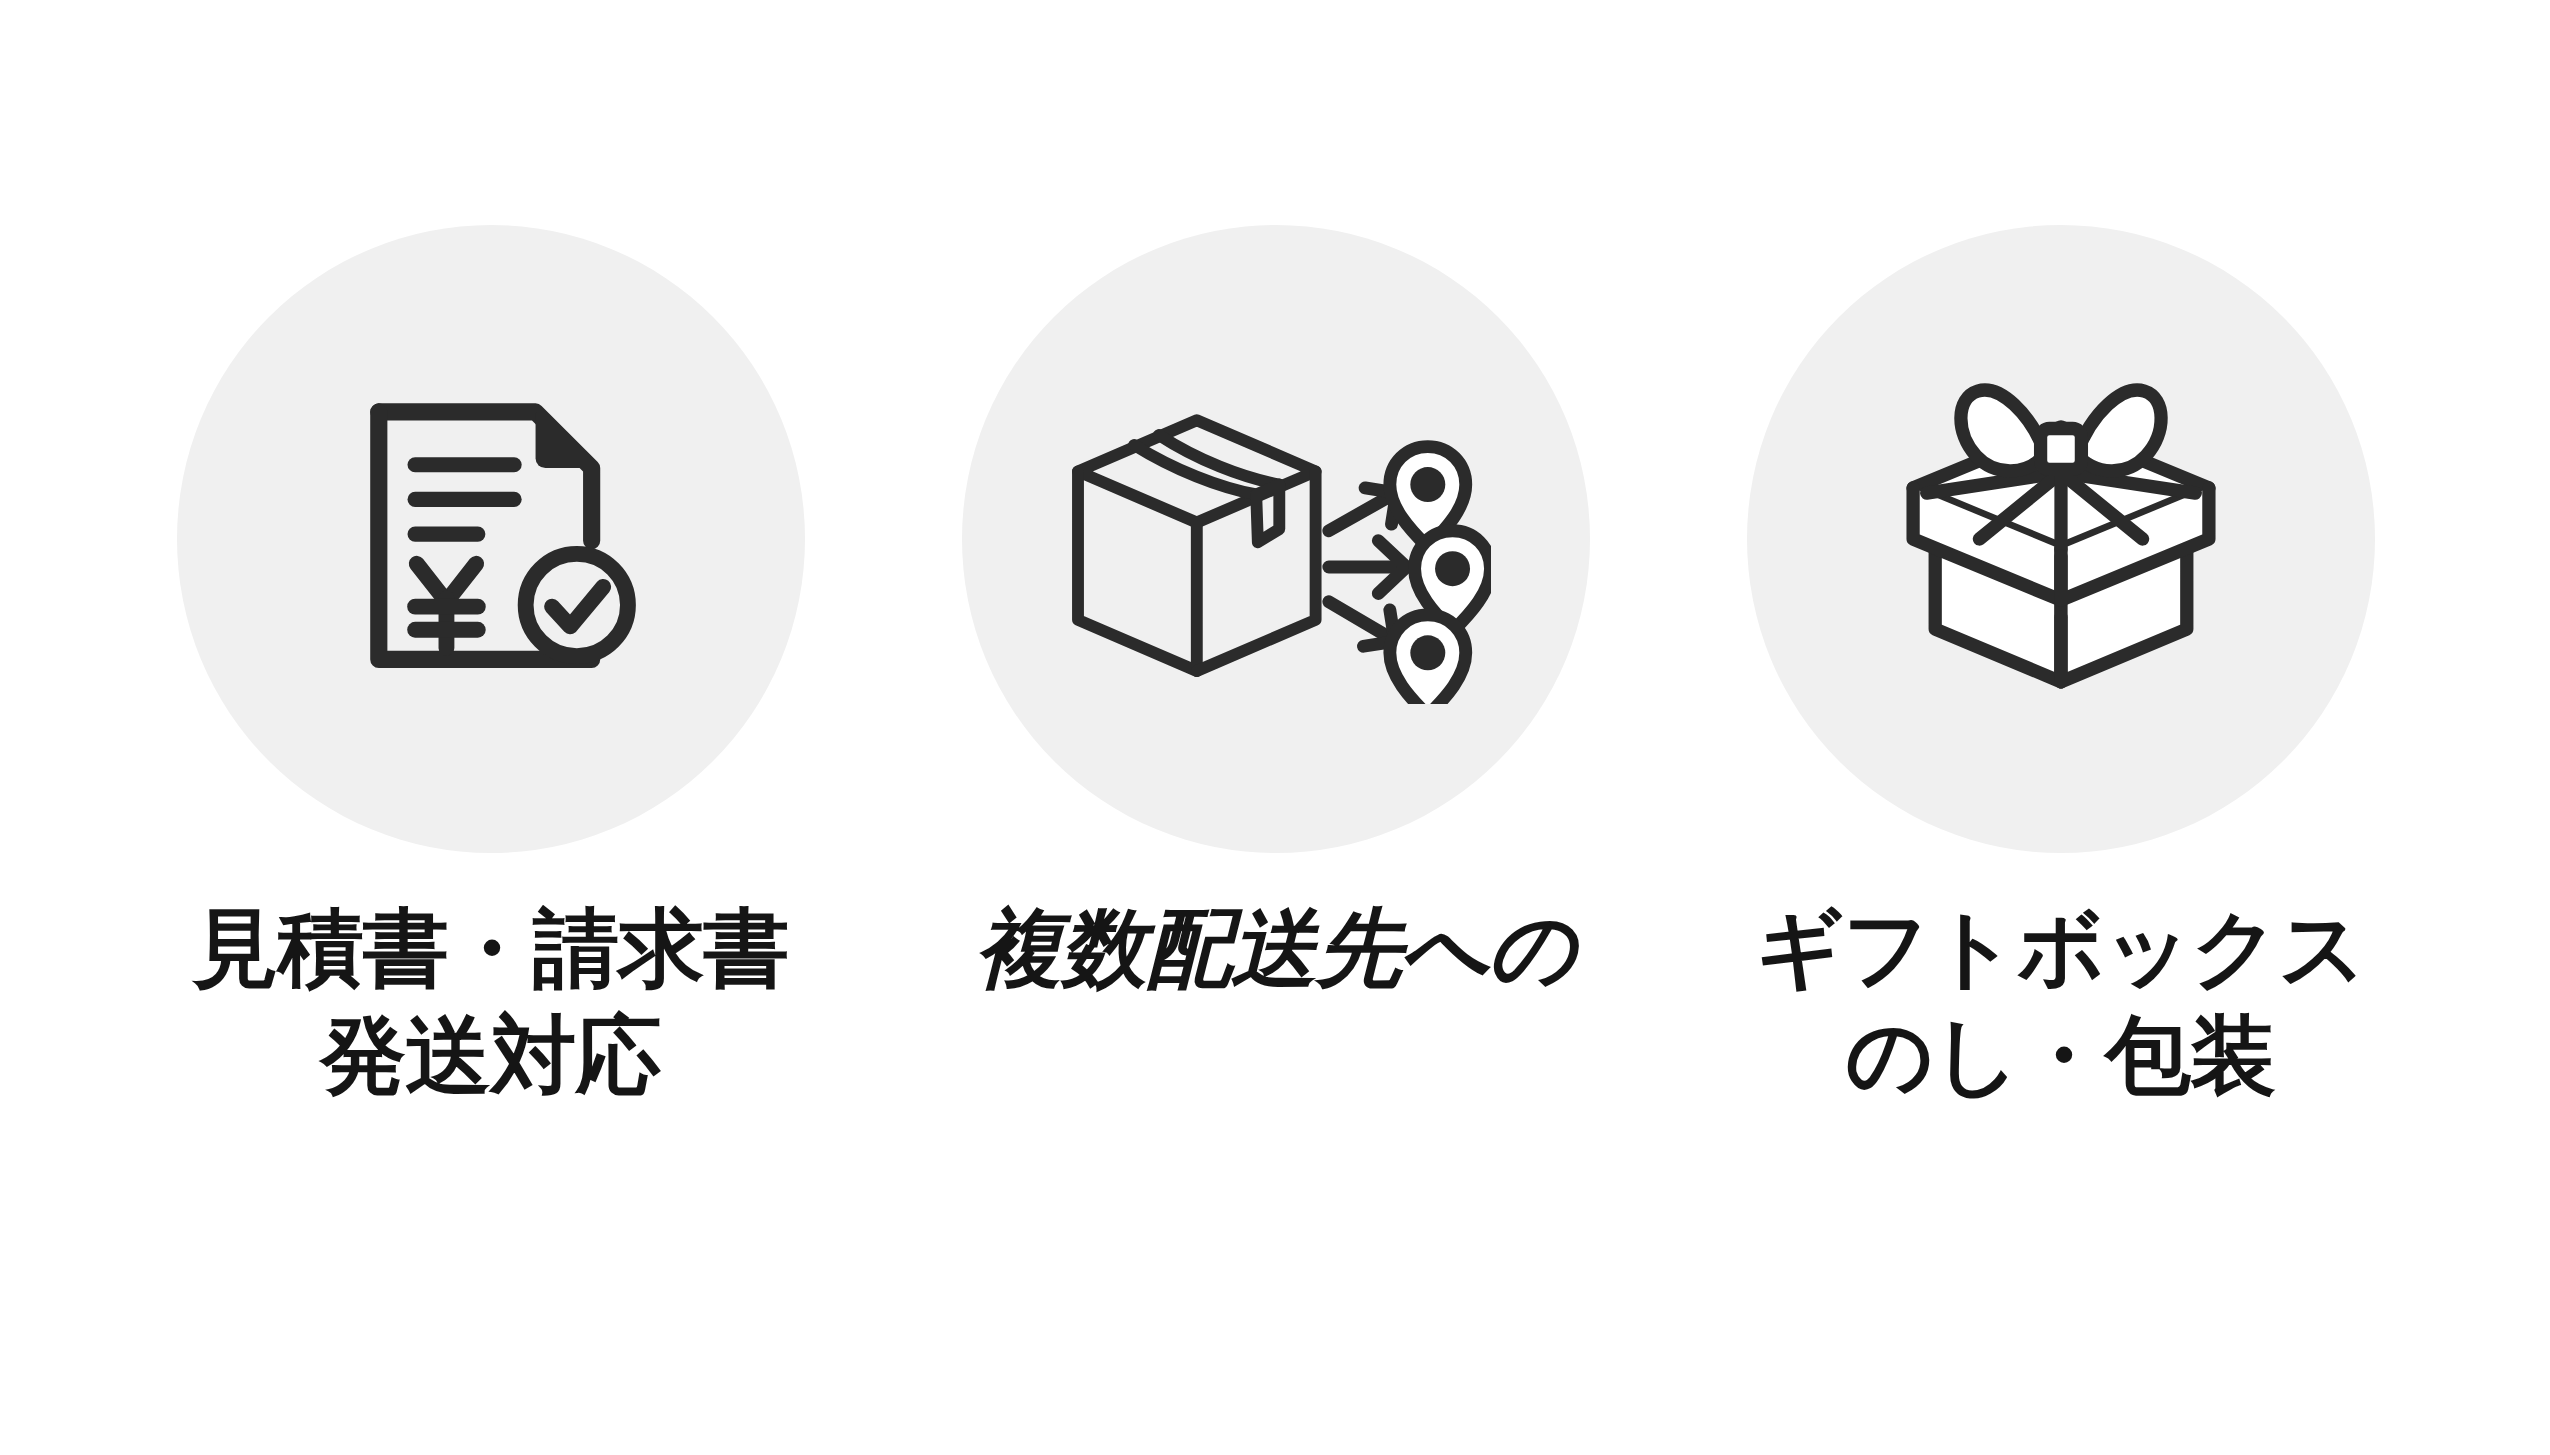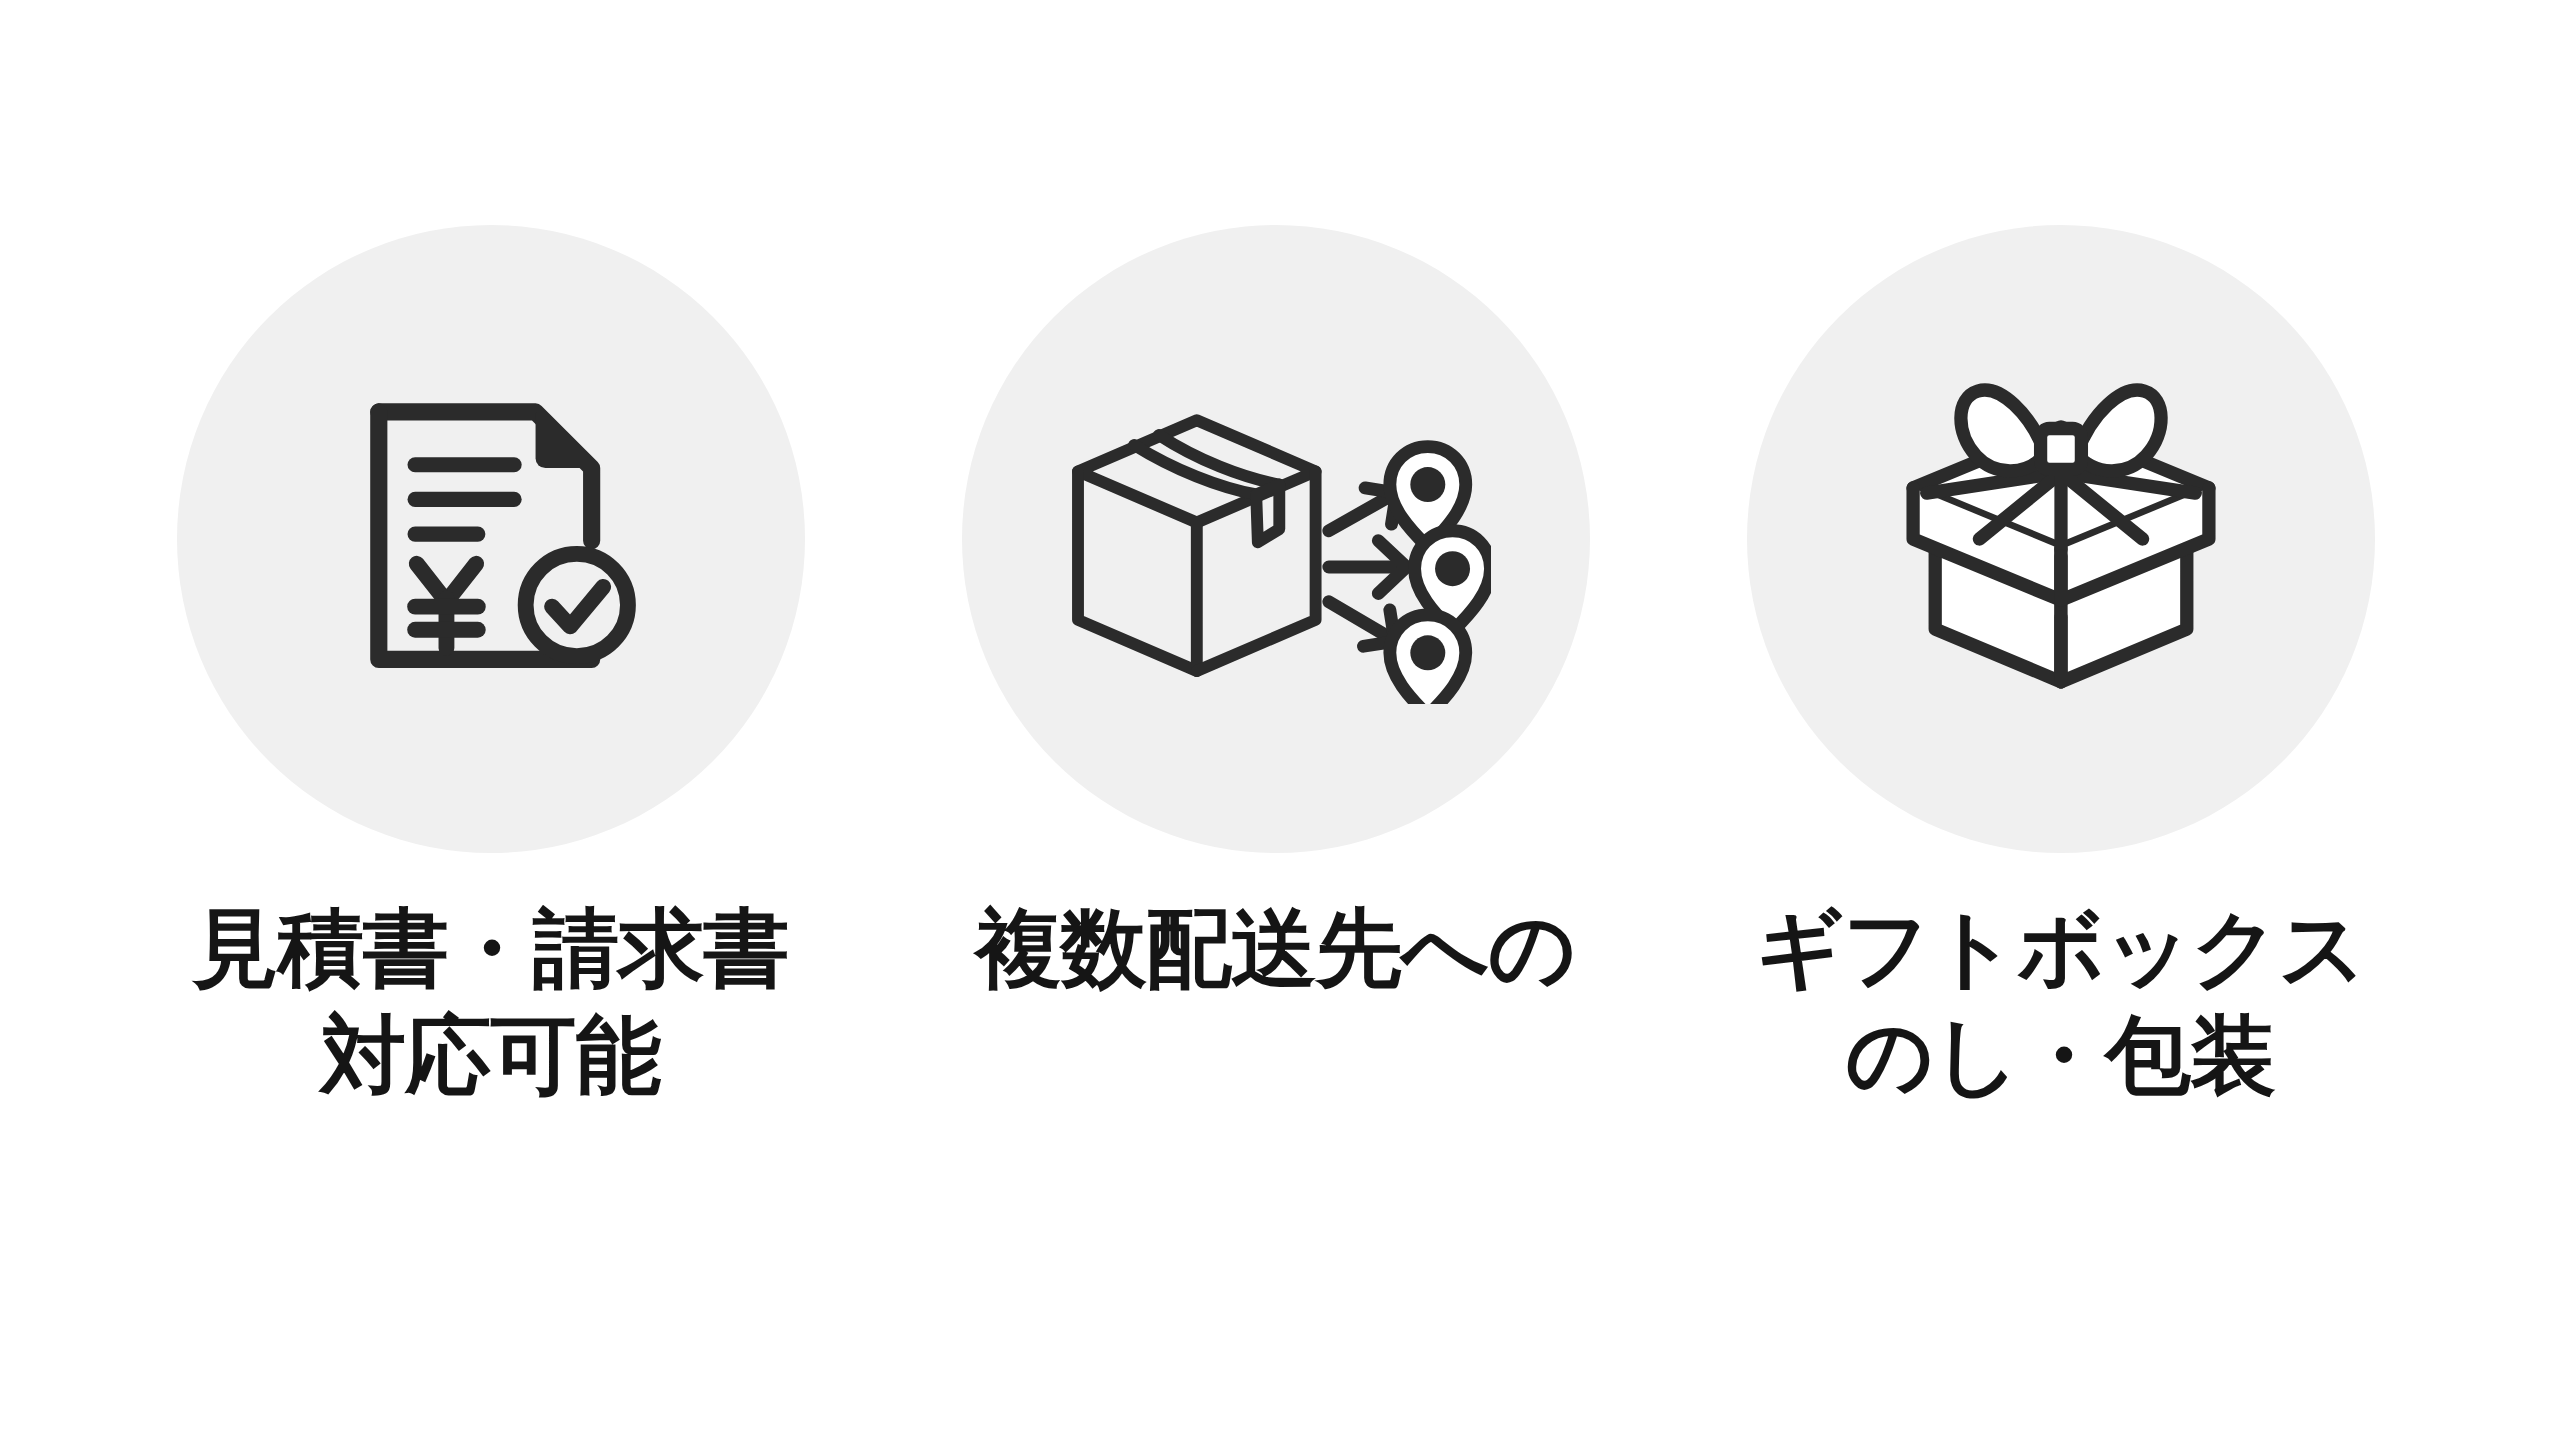--- a/index.html
+++ b/index.html
@@ -34,21 +34,21 @@
   }
 
   .feature {
     width: 785px;
     display: flex;
     flex-direction: column;
     align-items: center;
   }
 
   .feature-1 { margin-left: 98px; }
-  .feature-2 { margin-left: 0px; }
+  .feature-2 { margin-left: 0px; font-style: italic; }
   .feature-3 { margin-left: 0px; }
 
   .icon-circle {
     width: 628px;
     height: 628px;
     border-radius: 50%;
     background: #F0F0F0;
     margin-top: 225px;
     display: flex;
     align-items: center;
@@ -99,21 +99,21 @@
           <line x1="36.5" y1="68" x2="36.5" y2="83" stroke="#2B2B2B" stroke-width="4.8" stroke-linecap="round"></line>
           <line x1="27" y1="70.5" x2="46" y2="70.5" stroke="#2B2B2B" stroke-width="4.8" stroke-linecap="round"></line>
           <line x1="27" y1="77.5" x2="46" y2="77.5" stroke="#2B2B2B" stroke-width="4.8" stroke-linecap="round"></line>
 
           <circle cx="76" cy="70" r="15.5" fill="#F0F0F0" stroke="#2B2B2B" stroke-width="4.8"></circle>
           <path d="M68.5 70.5 L74 76.5 L84 64.5" stroke="#2B2B2B" stroke-width="4.8" stroke-linecap="round" stroke-linejoin="round" fill="none"></path>
         </svg>
       </div>
       <div class="caption">
         <span class="caption-line">見積書・請求書</span>
-        <span class="caption-line">対応可能</span>
+        <span class="caption-line">発送対応</span>
       </div>
     </div>
 
     <div class="feature feature-2">
       <div class="icon-circle">
         <svg class="icon-svg icon-ship" viewBox="0 0 130 100" fill="none">
           <g stroke="#2B2B2B" stroke-width="3.6" stroke-linecap="round" stroke-linejoin="round">
 
             <path d="M5 29.5 L41 14 L77 29.5 L41 45 Z"></path>
             <path d="M5 29.5 V74.5 L41 90 V45"></path>

